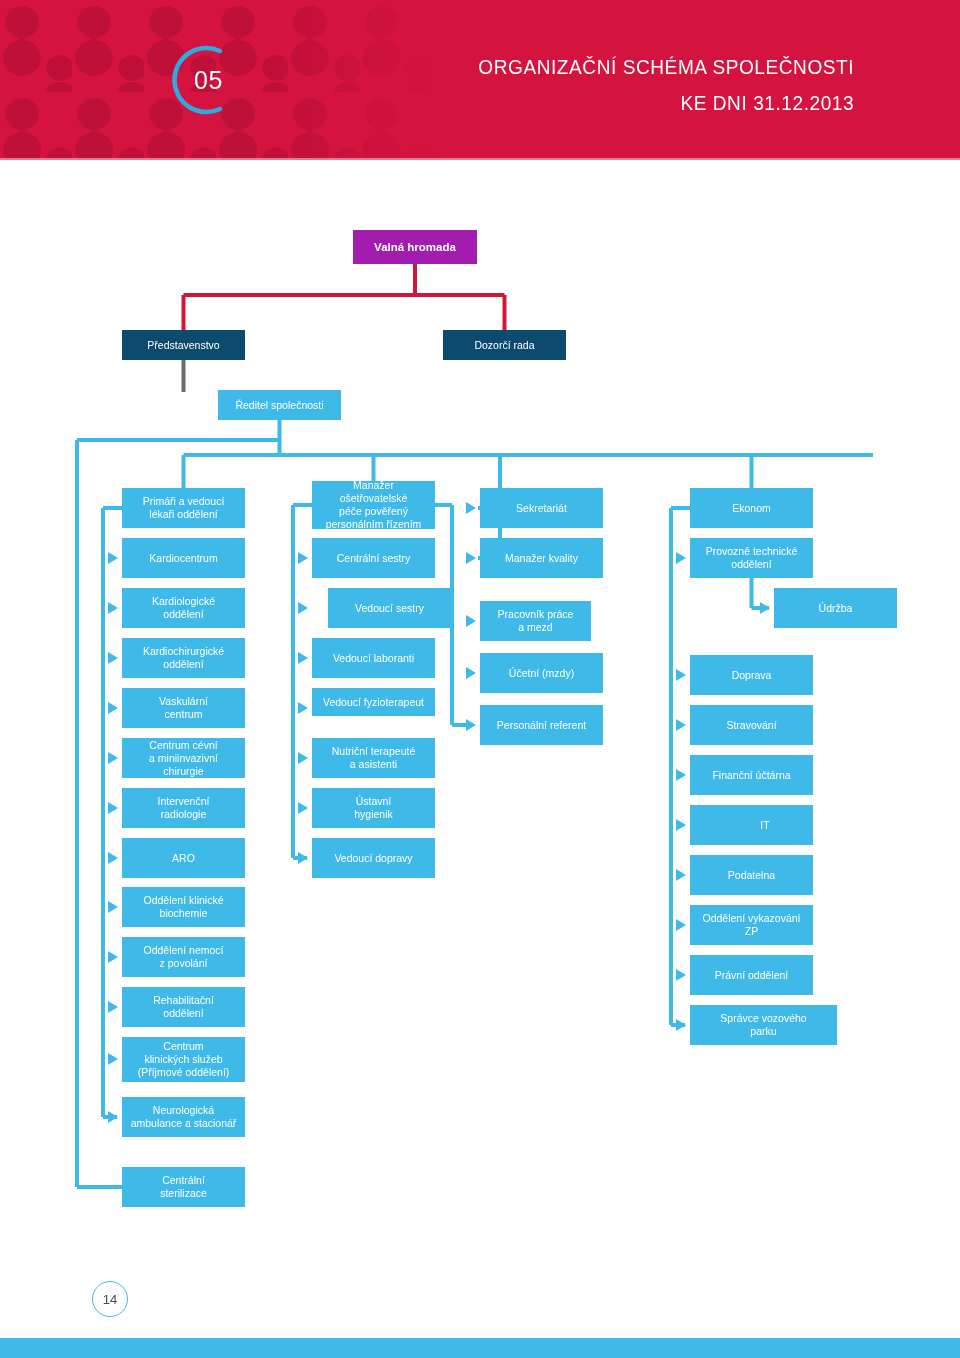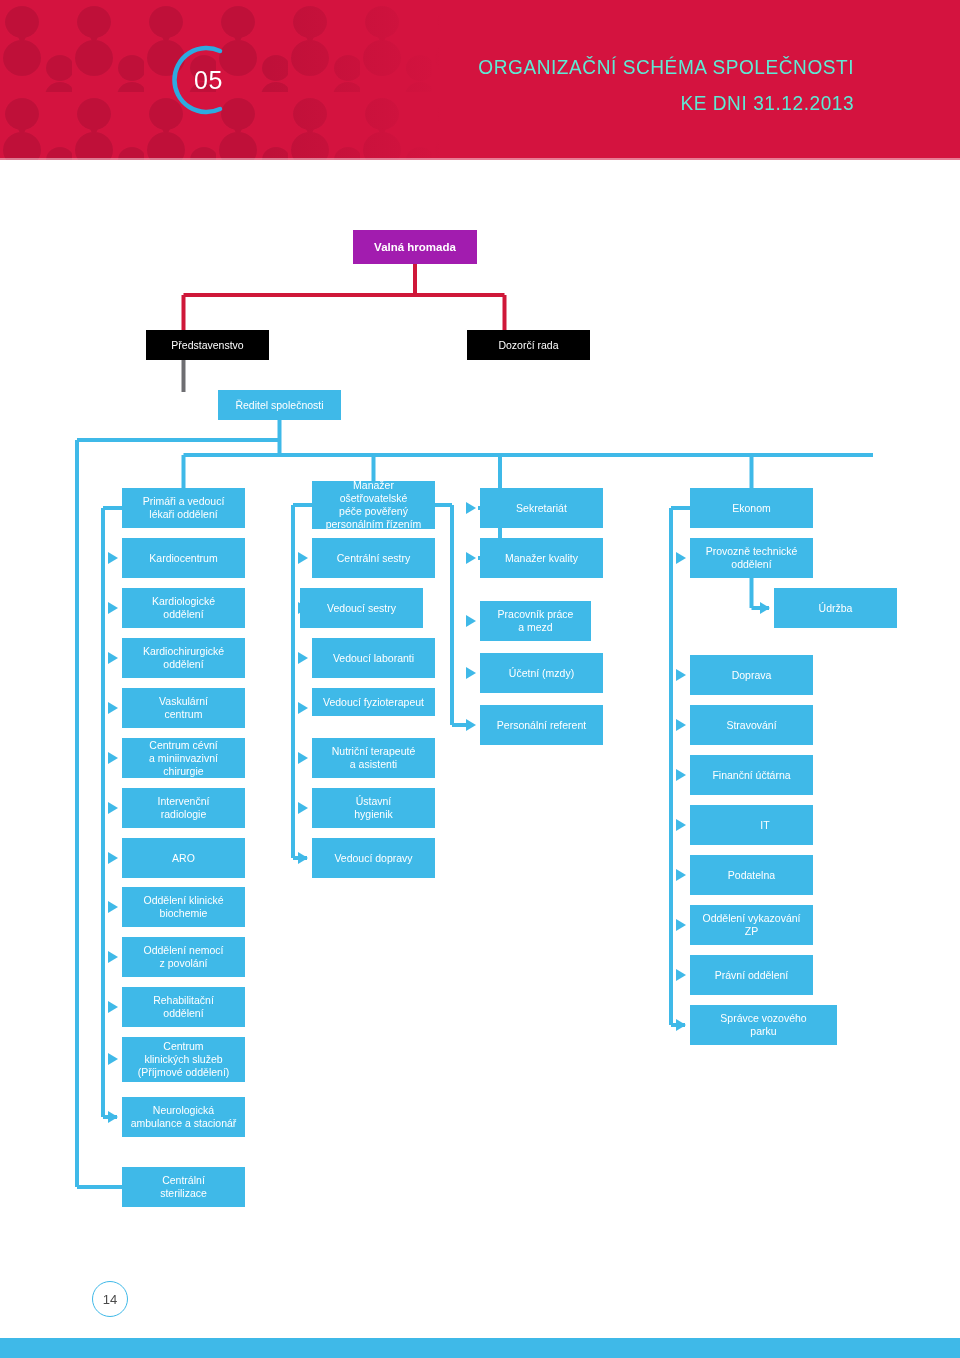--- a/index.html
+++ b/index.html
@@ -47,21 +47,21 @@
     display: flex; align-items: center; justify-content: center;
     color: #ffffff;
     font-size: 25px;
     font-weight: 400;
     letter-spacing: .5px;
     padding-left: 9px;
   }
   #title-block {
     position: absolute; right: 106px; top: 52px;
     text-align: right;
-    color: #5eead4;
+    color: #ffffff;
   }
   #title-line1 {
     font-size: 20.5px;
     letter-spacing: .6px;
     line-height: 30px;
     font-weight: 400;
     transform: scaleX(0.93);
     transform-origin: right center;
   }
   #title-line2 {
@@ -103,21 +103,21 @@
     align-items: center;
     justify-content: center;
     text-align: center;
     color: #ffffff;
     font-size: 10.5px;
     line-height: 13px;
     padding: 2px 6px;
     white-space: pre-line;
   }
   .node.blue  { background: #3fb9e8; }
-  .node.grey  { background: #000000; margin-left: 24px; }
+  .node.grey  { background: #0c4a6e; }
   .node.red   { background: #a21caf; font-weight: bold; font-size: 11.5px; color:#fff; }
 </style>
 </head>
 <body>
 
 <div id="page">
 
   <div id="header">
     <svg id="header-pattern" viewBox="0 0 960 160" preserveAspectRatio="none" aria-hidden="true">
       <defs>
@@ -274,21 +274,21 @@
 klinických služeb
 (Příjmové oddělení)</div>
         <div class="node blue" style="left: 122px; top: 937px; width: 123px; height: 40px;">Neurologická
 ambulance a stacionář</div>
         <div class="node blue" style="left: 122px; top: 1007px; width: 123px; height: 40px;">Centrální
 sterilizace</div>
         <div class="node blue" style="left: 312px; top: 321px; width: 123px; height: 48px;">Manažer ošetřovatelské
 péče pověřený
 personálním řízením</div>
         <div class="node blue" style="left: 312px; top: 378px; width: 123px; height: 40px;">Centrální sestry</div>
-        <div class="node blue" style="left: 300px; top: 428px; width: 123px; height: 40px;">Vedoucí sestry</div>
+        <div class="node blue" style="left: 328px; top: 428px; width: 123px; height: 40px;">Vedoucí sestry</div>
         <div class="node blue" style="left: 312px; top: 478px; width: 123px; height: 40px;">Vedoucí laboranti</div>
         <div class="node blue" style="left: 312px; top: 528px; width: 123px; height: 28px;">Vedoucí fyzioterapeut</div>
         <div class="node blue" style="left: 312px; top: 578px; width: 123px; height: 40px;">Nutriční terapeuté
 a asistenti</div>
         <div class="node blue" style="left: 312px; top: 628px; width: 123px; height: 40px;">Ústavní
 hygienik</div>
         <div class="node blue" style="left: 312px; top: 678px; width: 123px; height: 40px;">Vedoucí dopravy</div>
         <div class="node blue" style="left: 480px; top: 328px; width: 123px; height: 40px;">Sekretariát</div>
         <div class="node blue" style="left: 480px; top: 378px; width: 123px; height: 40px;">Manažer kvality</div>
         <div class="node blue" style="left: 480px; top: 441px; width: 111px; height: 40px;">Pracovník práce

